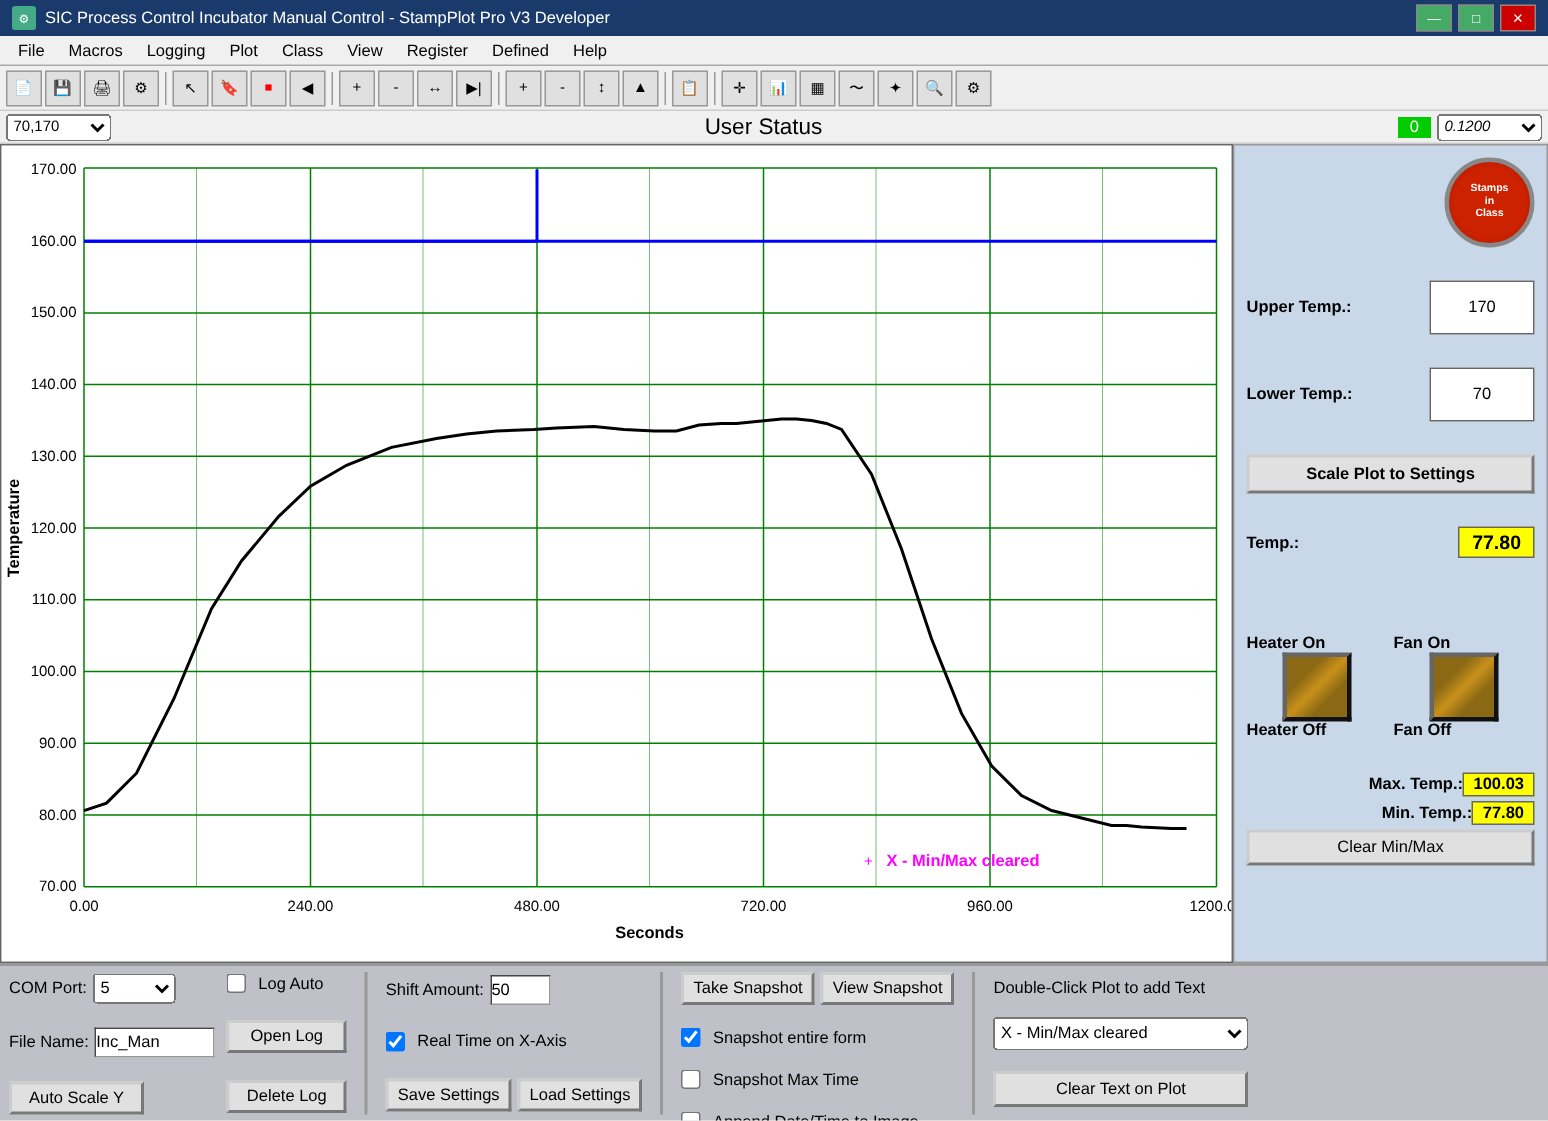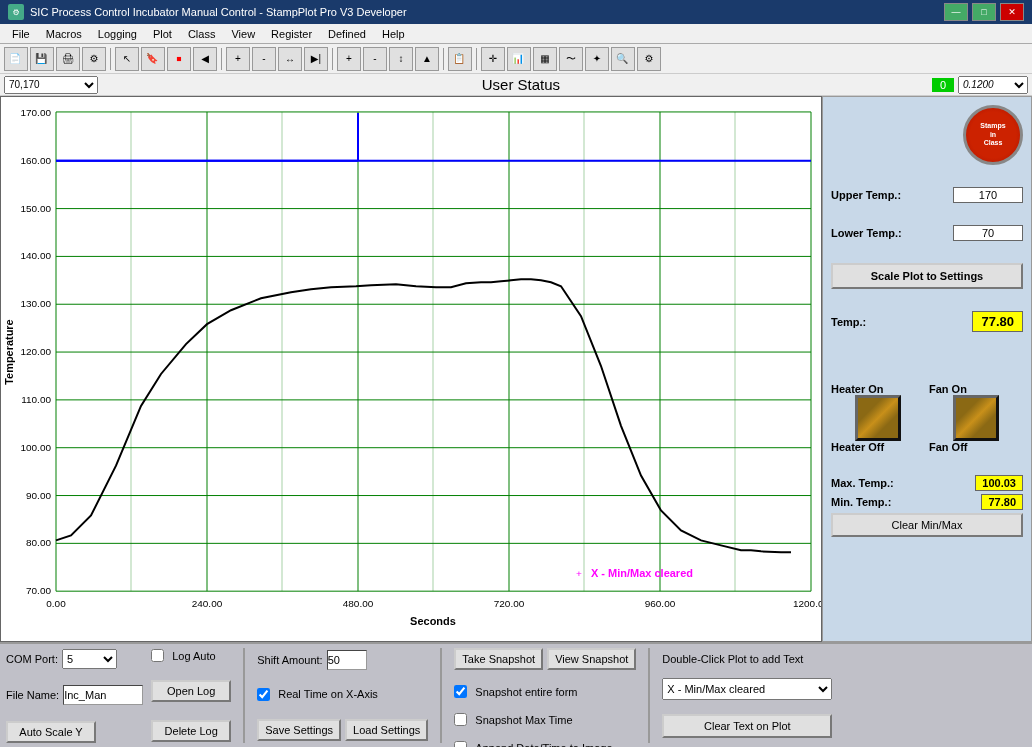--- a/index.html
+++ b/index.html
@@ -53,21 +53,21 @@
     
     .status-bar {
       background: #f0f0f0;
       height: 22px;
       display: flex;
       align-items: center;
       padding: 0 4px;
       border-bottom: 1px solid #ccc;
       gap: 4px;
     }
-    .coord-select { width: 94px; height: 18px; font-size: 10px; }
+    .coord-select { width: 70px; height: 18px; font-size: 10px; }
     .status-label { flex: 1; text-align: center; font-size: 15px; }
     .status-green { background: #00cc00; color: white; padding: 1px 8px; font-size: 11px; }
     .status-input { width: 70px; height: 18px; font-size: 10px; font-style: italic; }
 
     
     .main-layout {
       display: flex;
       height: calc(747px - 24px - 20px - 30px - 22px - 105px);
     }
 
@@ -102,21 +102,21 @@
       color: white; font-size: 8px; text-align: center; font-weight: bold;
       border: 3px solid #888;
     }
     .field-row {
       display: flex;
       align-items: center;
       justify-content: space-between;
     }
     .field-label { font-size: 11px; font-weight: bold; }
     .field-input {
-      width: 70px; height: 16px;
+      width: 70px; height: 36px;
       border: 1px solid #666;
       background: white;
       font-size: 11px;
       text-align: center;
       margin-left: 28px;
     }
     .scale-btn {
       width: 100%;
       height: 26px;
       background: #e0e0e0;
@@ -148,21 +148,21 @@
     .hf-label { font-size: 11px; font-weight: bold; }
     .hf-btn {
       width: 46px; height: 46px;
       background: linear-gradient(135deg, #8b6914 30%, #c8901a 50%, #8b6914 70%);
       border: 3px outset #666;
       cursor: pointer;
       margin: 0 auto;
       display: block;
     }
     .min-max-section { display: flex; flex-direction: column; gap: 3px; }
-    .mm-row { display: flex; align-items: center; justify-content: space-between; }
+    .mm-row { display: flex; align-items: center; justify-content: flex-end; }
     .mm-label { font-size: 11px; font-weight: bold; }
     .mm-value { background: #ffff00; border: 1px solid #666; padding: 1px 6px; font-size: 11px; font-weight: bold; }
     .clear-mm-btn {
       width: 100%;
       height: 24px;
       background: #e0e0e0;
       border: 2px outset #ccc;
       font-size: 11px;
       cursor: pointer;
     }

